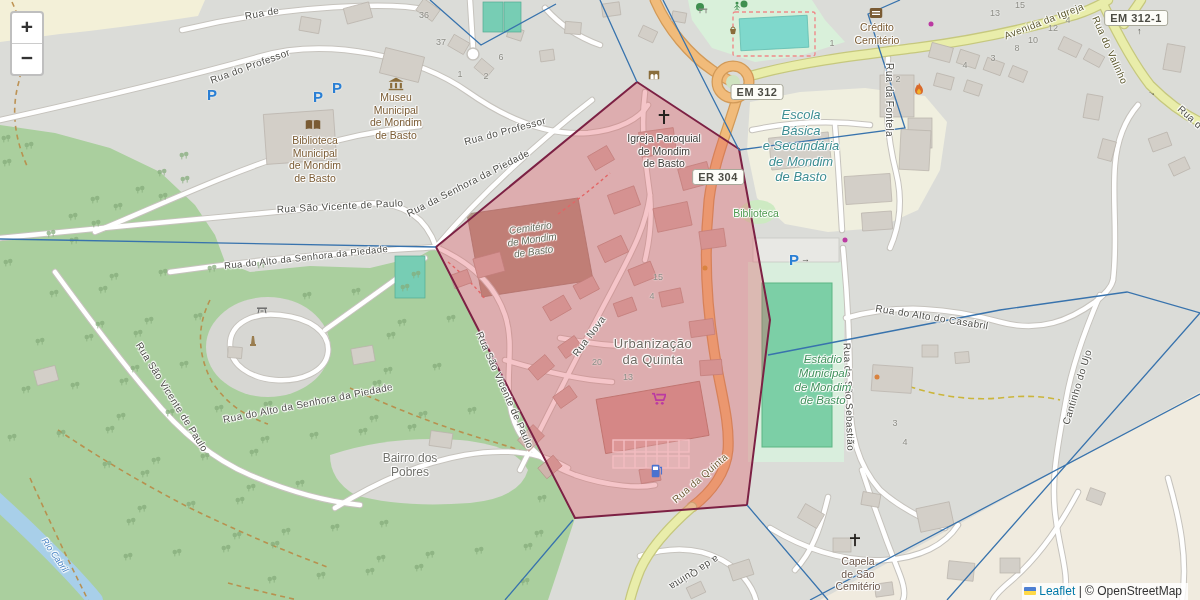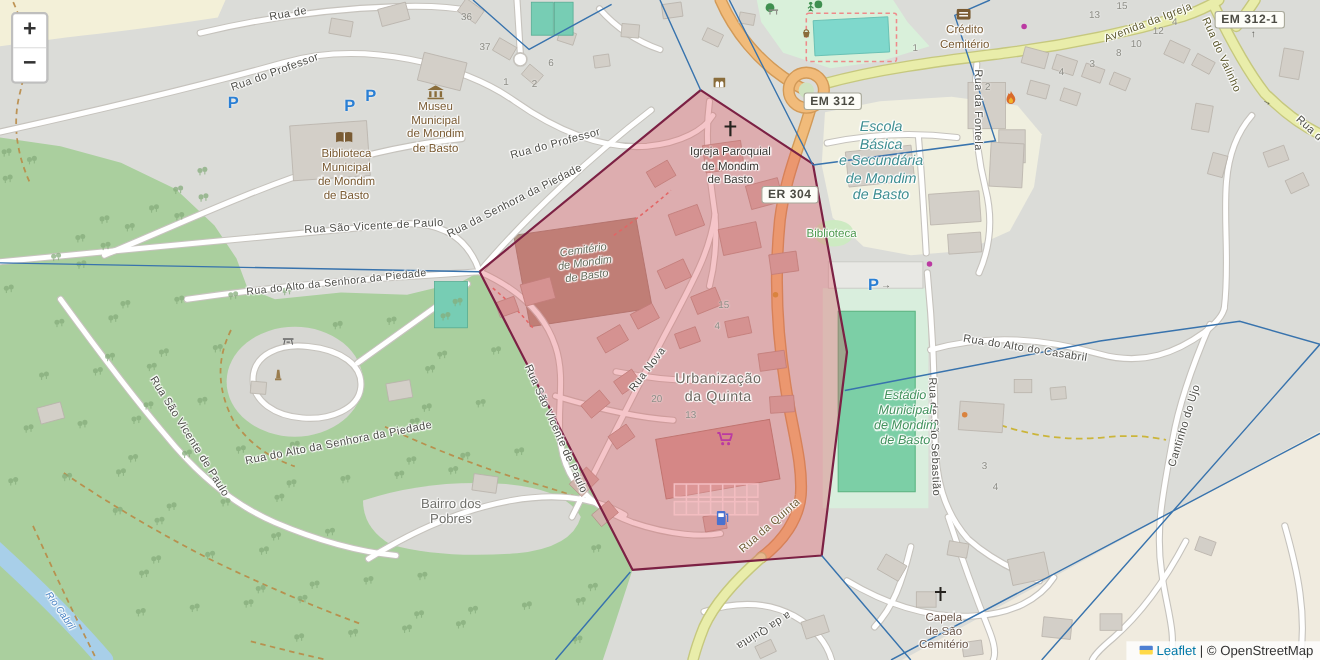--- a/index.html
+++ b/index.html
@@ -29,21 +29,21 @@
   .dot{position:absolute;width:5px;height:5px;border-radius:50%;transform:translate(-50%,-50%);}
   
   .shield{position:absolute;transform:translate(-50%,-50%);background:#fdfdf8;border:1.5px solid #a8a89a;
        border-radius:3px;padding:1px 5px;font-size:11px;font-weight:600;color:#4c4c44;letter-spacing:.5px;white-space:nowrap;}
   
   #zoomctl{position:absolute;left:10px;top:11px;width:30px;border:2px solid rgba(0,0,0,0.25);
        border-radius:4px;background:#fff;z-index:30;box-sizing:content-box;}
   #zoomctl a{display:block;width:30px;height:30px;line-height:28px;text-align:center;font-size:21px;
        font-weight:bold;color:#333;text-decoration:none;cursor:pointer;}
   #zoomctl a:first-child{border-bottom:1px solid #ccc;border-radius:3px 3px 0 0;}
-  #attrib{position:absolute;right:0;bottom:0;background:rgba(255,255,255,0.8);padding:1px 6px 2px 12px;
+  #attrib{position:absolute;right:12px;bottom:0;background:rgba(255,255,255,0.8);padding:1px 6px 2px 2px;
        font-size:12px;color:#333;z-index:30;white-space:nowrap;}
   #attrib a{color:#0078a8;text-decoration:none;}
   .flag{display:inline-block;width:12px;height:8px;margin-right:3px;vertical-align:baseline;
        background:linear-gradient(#4e7fd2 50%,#ffd948 50%);border-radius:1px;}
   .labels-layer{position:absolute;inset:0;z-index:10;pointer-events:none;}
 </style>
 </head>
 <body>
 
 <div id="map">

